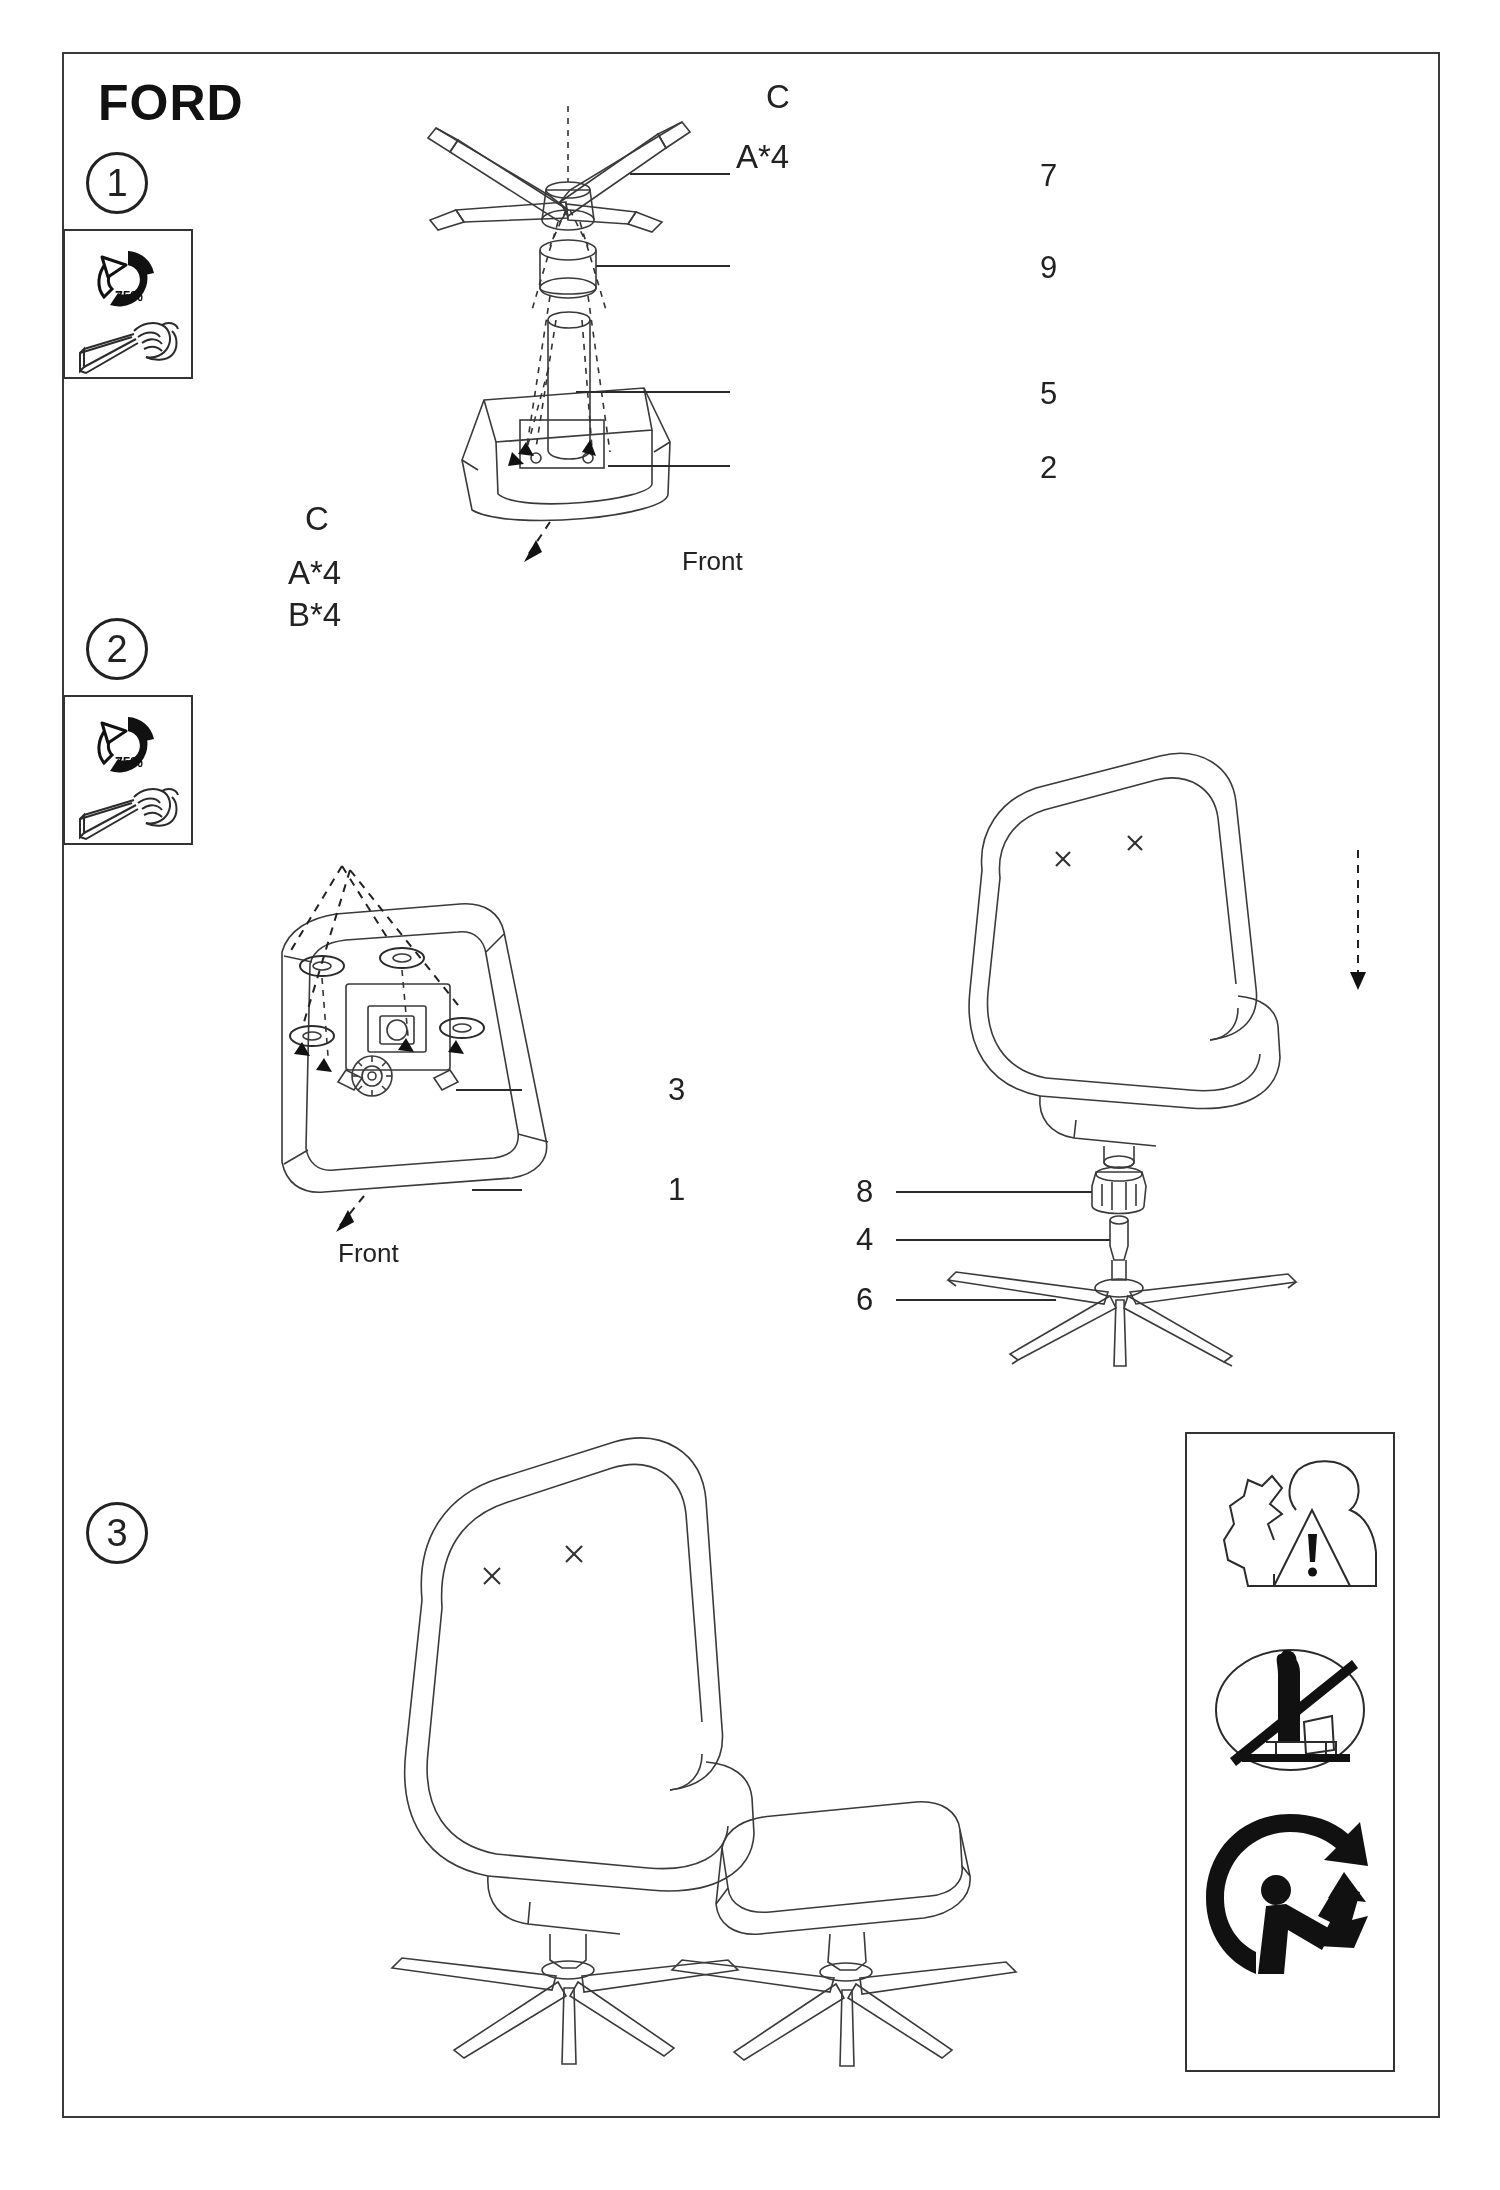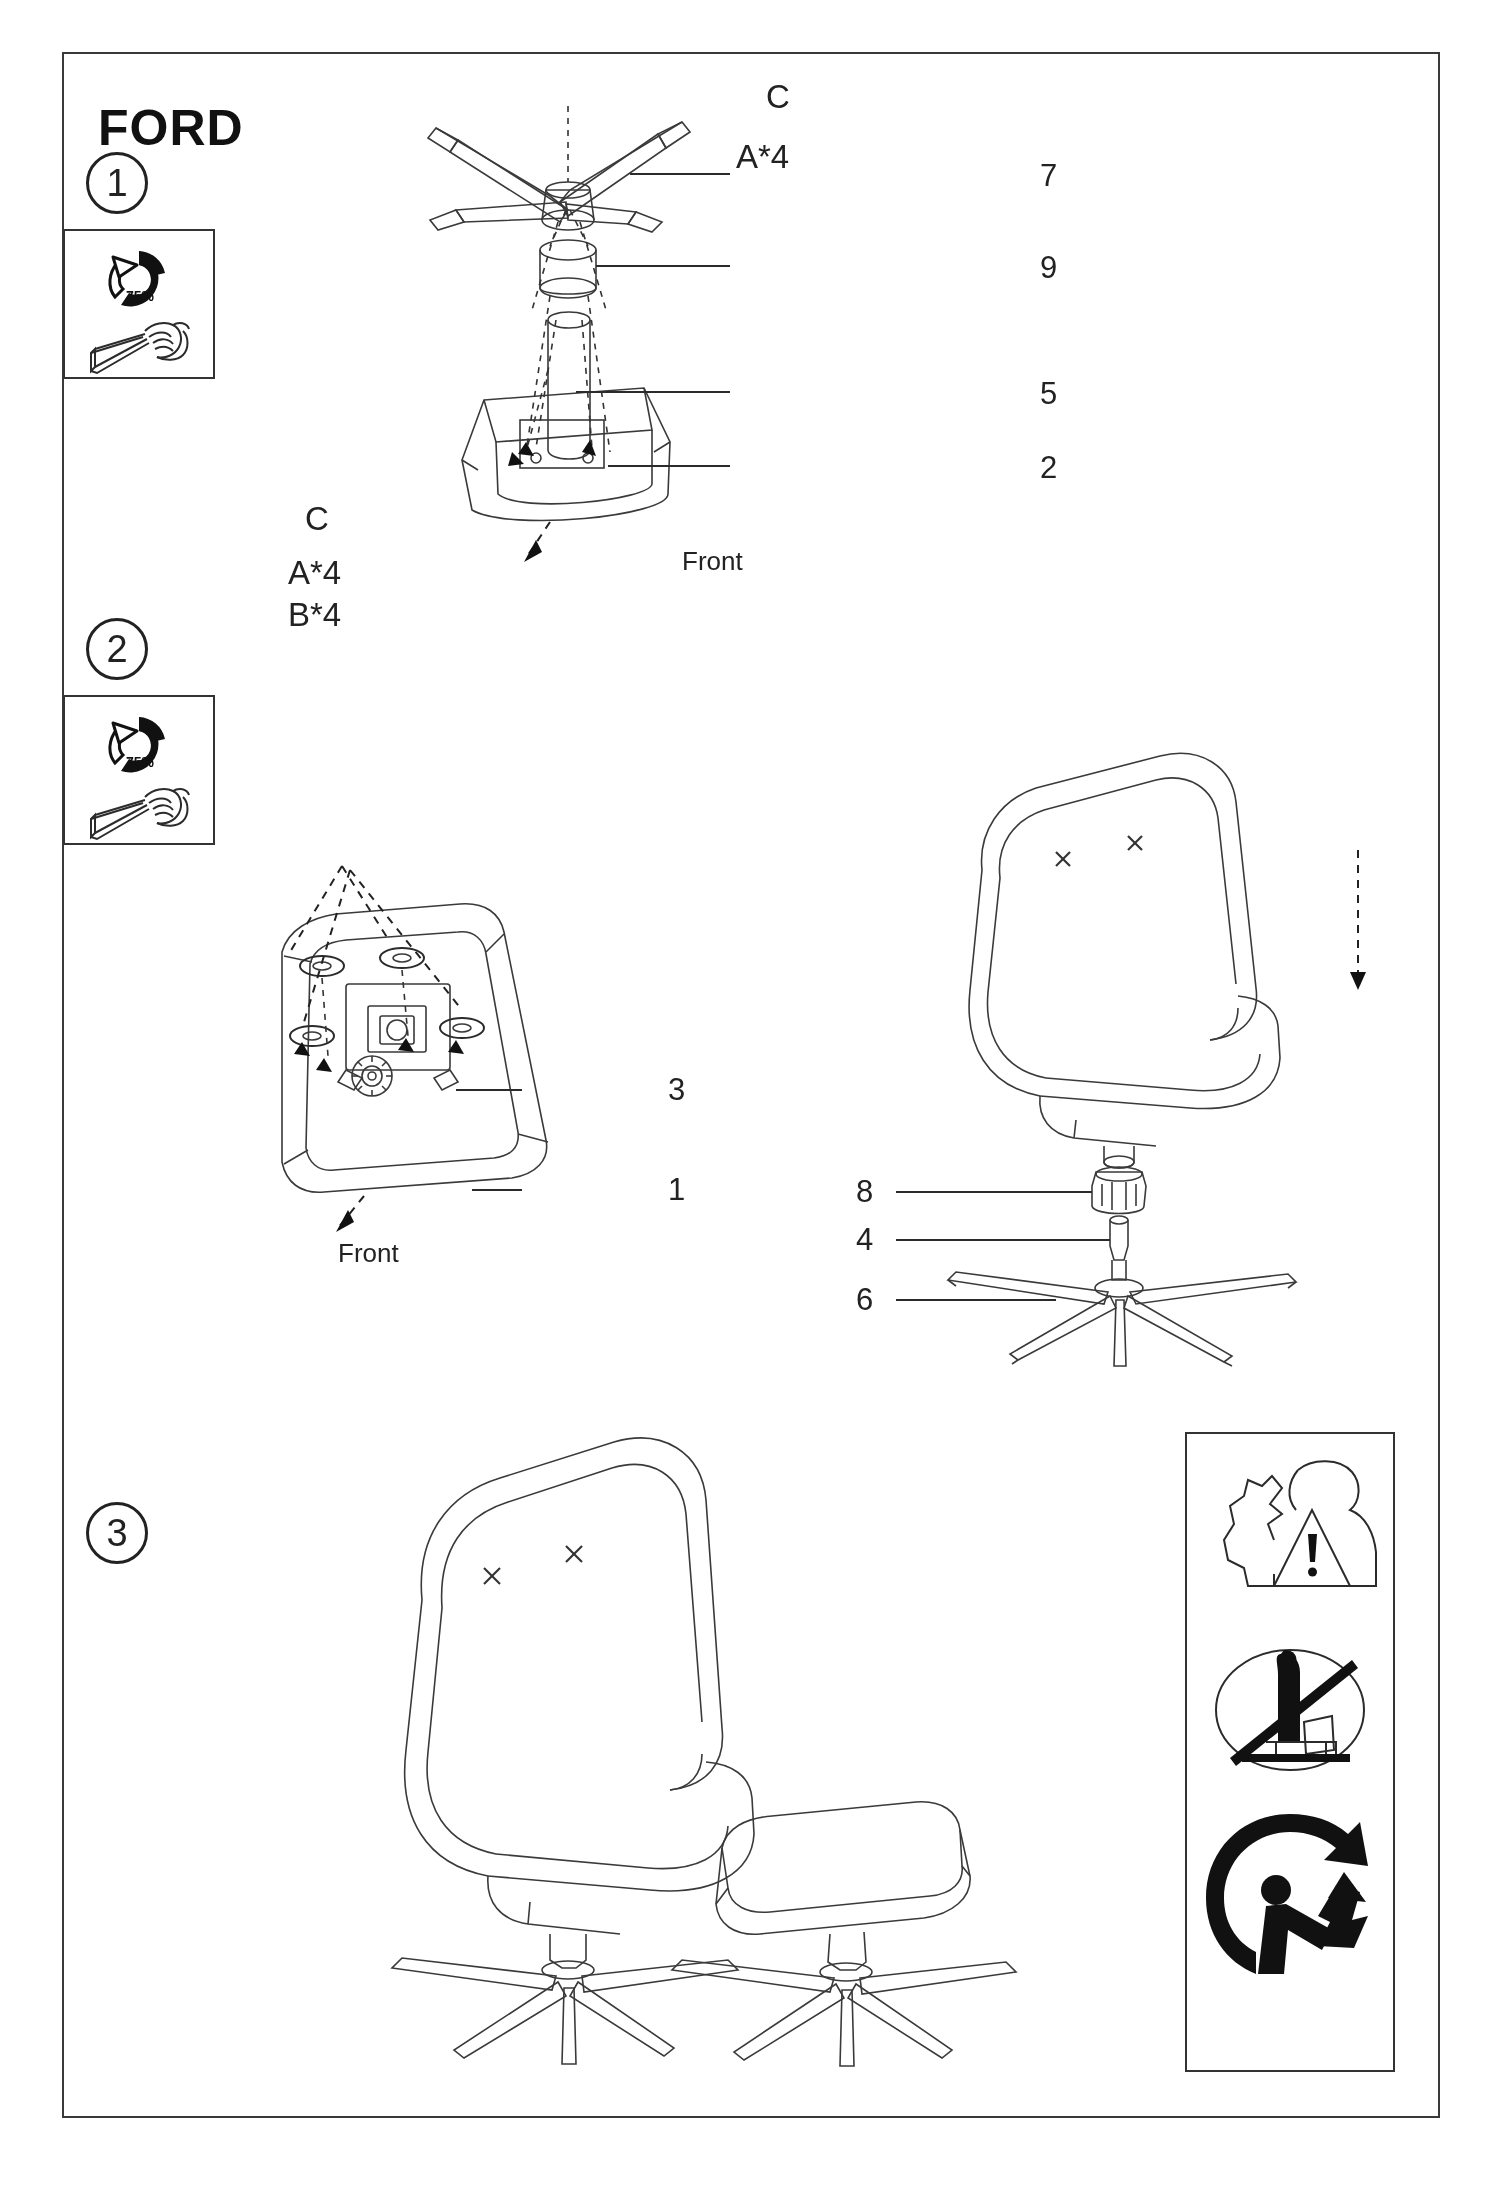--- a/index.html
+++ b/index.html
@@ -33,42 +33,41 @@
   }
   .brand-title {
     position: absolute;
     left: 98px;
     top: 78px;
     font-size: 50px;
     font-weight: bold;
     letter-spacing: 1px;
     color: #111;
     line-height: 1;
-    margin-top: 25px;
   }
   
   .step-circle {
     position: absolute;
     width: 62px;
     height: 62px;
     border: 3px solid #222;
     border-radius: 50%;
     box-sizing: border-box;
     display: flex;
     align-items: center;
     justify-content: center;
     font-size: 38px;
     font-weight: 400;
     color: #222;
     font-family: "Liberation Sans", sans-serif;
   }
   
   .tool-box {
     position: absolute;
-    width: 152px;
+    width: 130px;
     border: 2px solid #333;
     box-sizing: border-box;
     background: #fff;
   }
   .tool-box .rot-icon { display:block; margin: 12px auto 0 auto; }
   .tool-box .hand-icon { display:block; margin: 4px auto 10px auto; }
 
   .callout-num {
     position: absolute;
     font-size: 31px;

